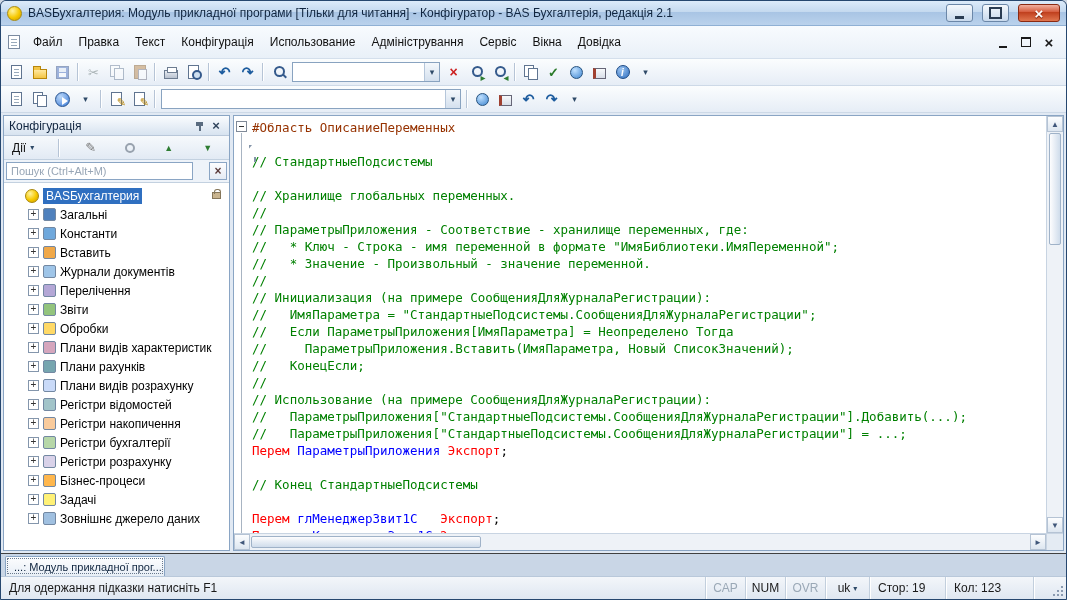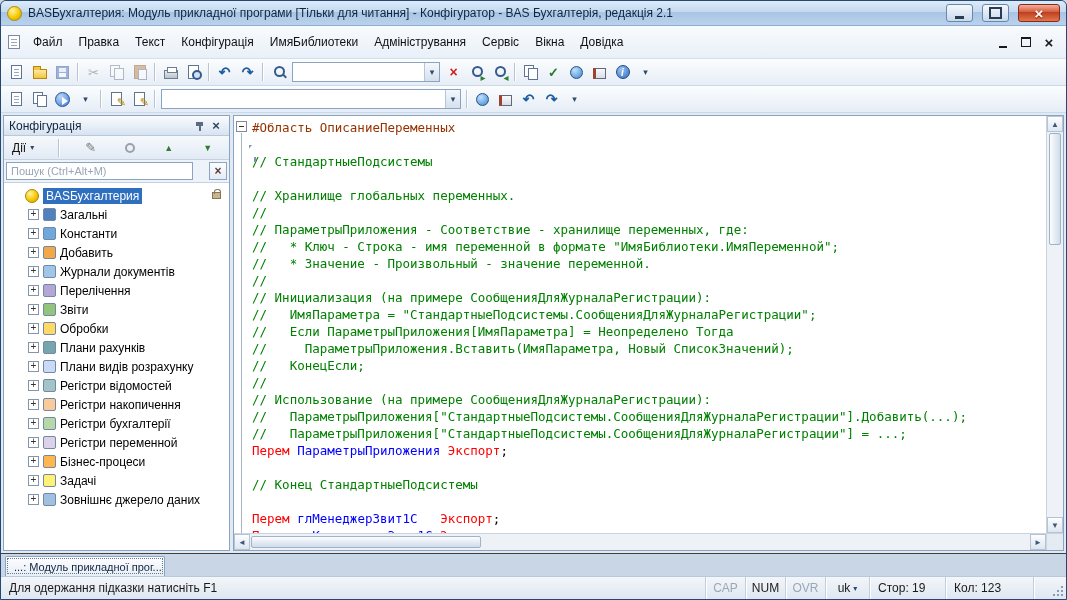--- a/index.html
+++ b/index.html
@@ -173,21 +173,21 @@
     <span class="win-btn btn-close"></span>
   </div>
 
   <div class="menubar">
     <span class="mdi-doc-icon"></span>
     <span id="menu-items" style="display:flex;align-items:center">
         <span class="menu-item">Файл</span>
         <span class="menu-item">Правка</span>
         <span class="menu-item">Текст</span>
         <span class="menu-item">Конфігурація</span>
-        <span class="menu-item">ИмяБиблиотеки</span>
+        <span class="menu-item">Использование</span>
         <span class="menu-item">Адміністрування</span>
         <span class="menu-item">Сервіс</span>
         <span class="menu-item">Вікна</span>
         <span class="menu-item">Довідка</span>
       </span>
     <span class="mdi-controls">
       <span class="mdi-btn mdi-min"></span>
       <span class="mdi-btn mdi-restore"></span>
       <span class="mdi-btn mdi-close"></span>
     </span>
@@ -355,21 +355,21 @@
               <span class="node-label">Загальні</span>
             </div>
             <div class="tree-row">
               <span class="expander"></span>
               <span class="node-icon" style="background: rgb(111, 168, 220);"></span>
               <span class="node-label">Константи</span>
             </div>
             <div class="tree-row">
               <span class="expander"></span>
               <span class="node-icon" style="background: rgb(240, 168, 72);"></span>
-              <span class="node-label">Добавить</span>
+              <span class="node-label">Вставить</span>
             </div>
             <div class="tree-row">
               <span class="expander"></span>
               <span class="node-icon" style="background: rgb(159, 197, 232);"></span>
               <span class="node-label">Журнали документів</span>
             </div>
             <div class="tree-row">
               <span class="expander"></span>
               <span class="node-icon" style="background: rgb(180, 167, 214);"></span>
               <span class="node-label">Перелічення</span>
@@ -379,20 +379,25 @@
               <span class="node-icon" style="background: rgb(147, 196, 125);"></span>
               <span class="node-label">Звіти</span>
             </div>
             <div class="tree-row">
               <span class="expander"></span>
               <span class="node-icon" style="background: rgb(255, 217, 102);"></span>
               <span class="node-label">Обробки</span>
             </div>
             <div class="tree-row">
               <span class="expander"></span>
+              <span class="node-icon" style="background: rgb(213, 166, 189);"></span>
+              <span class="node-label">Плани видів характеристик</span>
+            </div>
+            <div class="tree-row">
+              <span class="expander"></span>
               <span class="node-icon" style="background: rgb(118, 165, 175);"></span>
               <span class="node-label">Плани рахунків</span>
             </div>
             <div class="tree-row">
               <span class="expander"></span>
               <span class="node-icon" style="background: rgb(201, 218, 248);"></span>
               <span class="node-label">Плани видів розрахунку</span>
             </div>
             <div class="tree-row">
               <span class="expander"></span>
@@ -405,21 +410,21 @@
               <span class="node-label">Регістри накопичення</span>
             </div>
             <div class="tree-row">
               <span class="expander"></span>
               <span class="node-icon" style="background: rgb(182, 215, 168);"></span>
               <span class="node-label">Регістри бухгалтерії</span>
             </div>
             <div class="tree-row">
               <span class="expander"></span>
               <span class="node-icon" style="background: rgb(217, 210, 233);"></span>
-              <span class="node-label">Регістри переменной</span>
+              <span class="node-label">Регістри розрахунку</span>
             </div>
             <div class="tree-row">
               <span class="expander"></span>
               <span class="node-icon" style="background: rgb(255, 183, 77);"></span>
               <span class="node-label">Бізнес-процеси</span>
             </div>
             <div class="tree-row">
               <span class="expander"></span>
               <span class="node-icon" style="background: rgb(255, 241, 118);"></span>
               <span class="node-label">Задачі</span>

